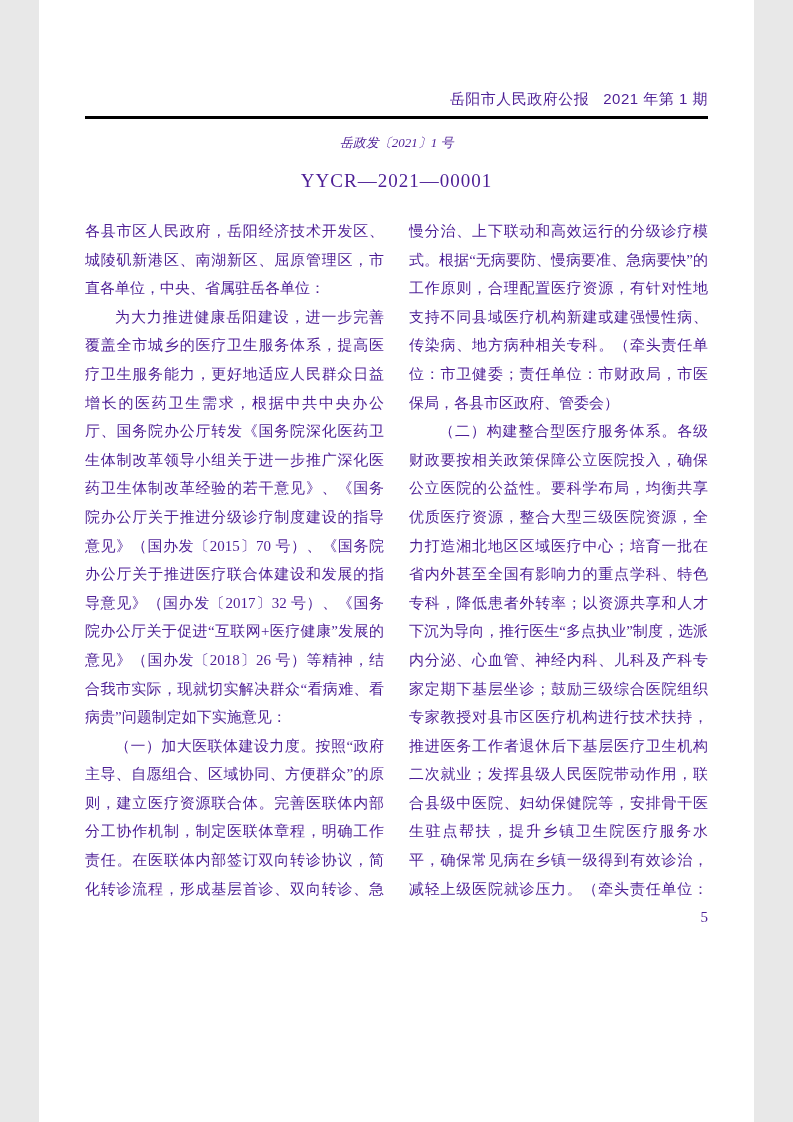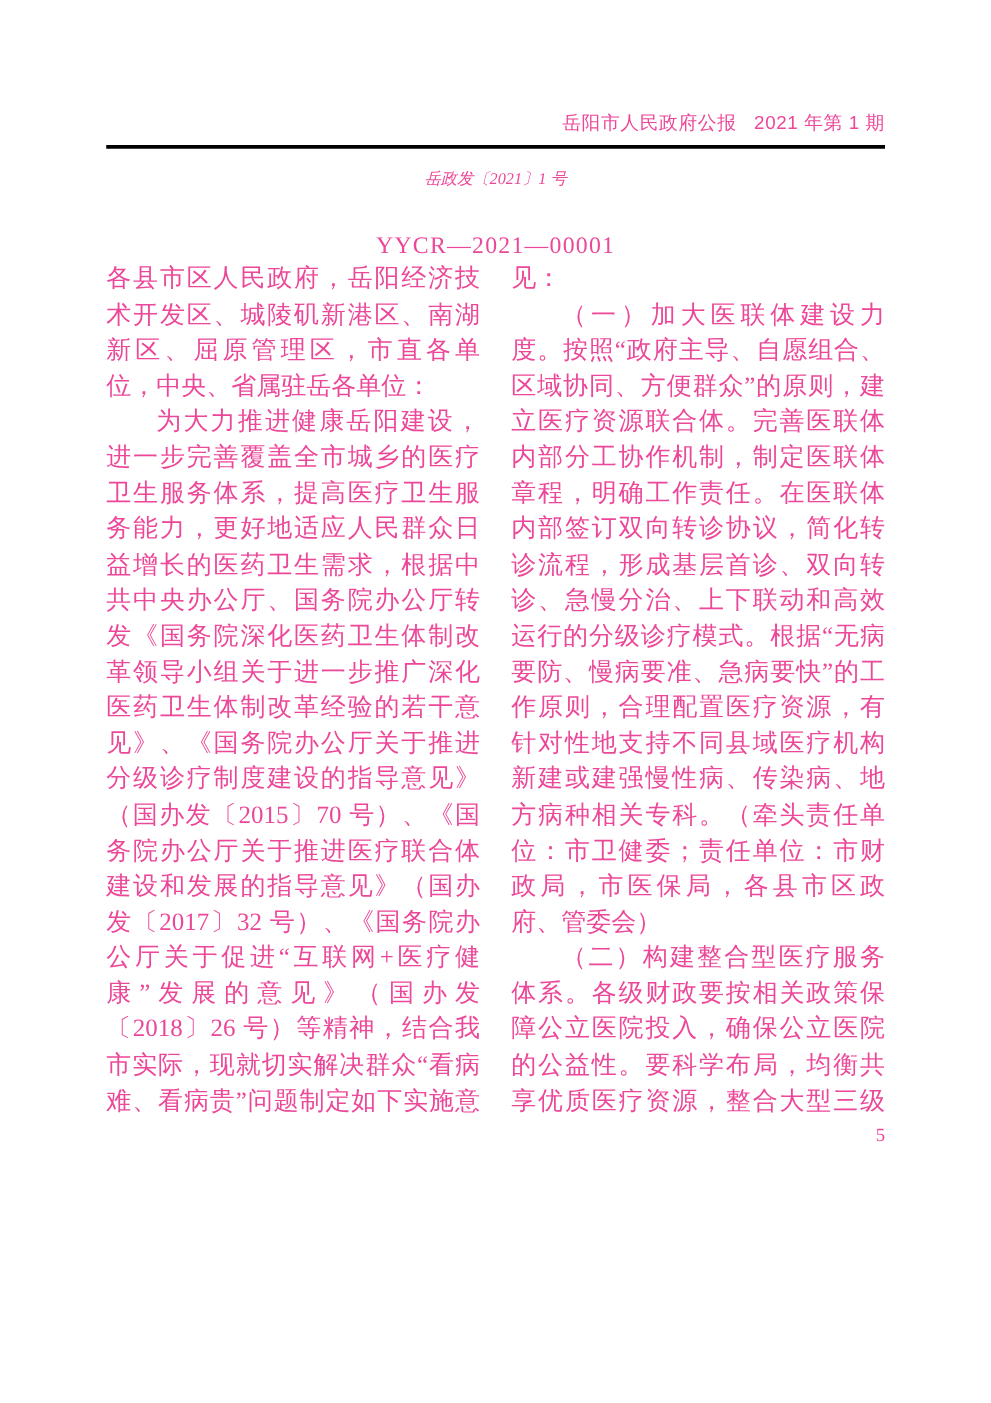--- a/index.html
+++ b/index.html
@@ -1,22 +1,22 @@
 <!DOCTYPE html>
 <html><head>
 <meta charset="utf-8">
 <style>
   html, body { margin: 0; padding: 0; background: #e8e8e8; }
   .page {
-    width: 793px;
+    width: 715px;
     height: 1122px;
     background: #ffffff;
     margin: 0 auto;
     overflow: hidden;
-    color: #ec4899;
+    color: #4c1d95;
     font-family: "Liberation Serif", "DejaVu Serif", serif;
   }
   .content {
     width: 623px;
     margin: 0 auto;
     padding-top: 90px;
   }
   .gazette-header {
     text-align: right;
     font-family: "Liberation Sans", "DejaVu Sans", sans-serif;
@@ -38,33 +38,34 @@
     line-height: 39px;
   }
   .doc-number {
     margin-top: 12px;
     text-align: center;
     font-size: 13px;
     font-style: italic; 
     line-height: 24px;
   }
   .doc-code {
-    margin-top: 30px;
+    margin-top: 14px;
     text-align: center;
     font-size: 19px;
     line-height: 24px;
     letter-spacing: 1px;
   }
   .body-columns {
+    margin-top: 24px;
     height: 687px;
     column-count: 2;
     column-gap: 25px;
     column-fill: auto;
     overflow: hidden;
-    font-size: 20px;
+    font-size: 15px;
     line-height: 28.6px;
     text-align: justify;
     text-justify: inter-ideograph;
   }
   .body-columns p {
     margin: 0;
     text-indent: 2em;
     orphans: 1;
     widows: 1;
   }

